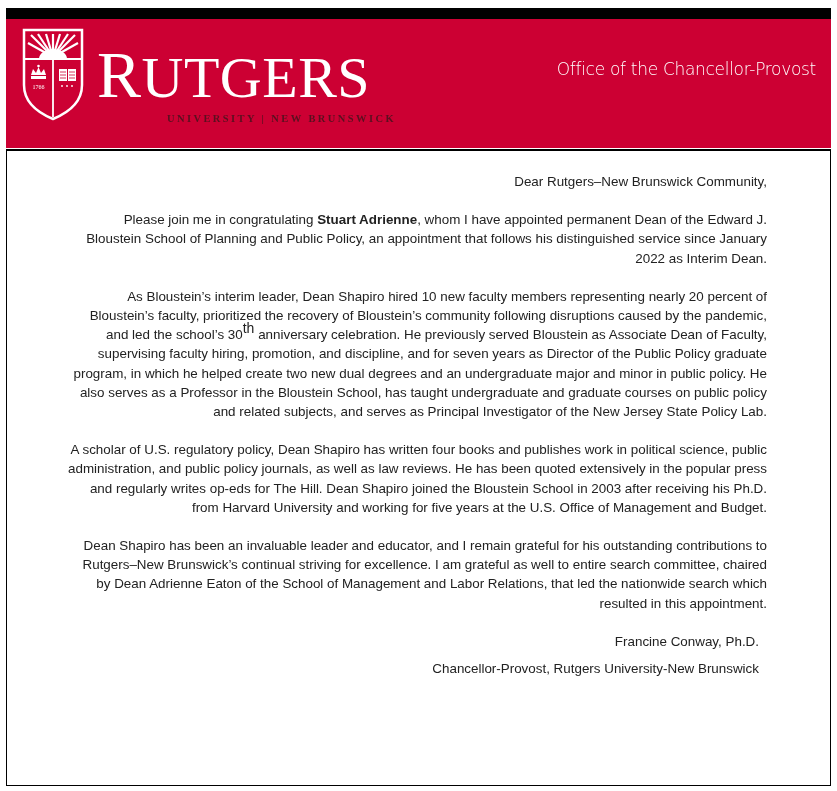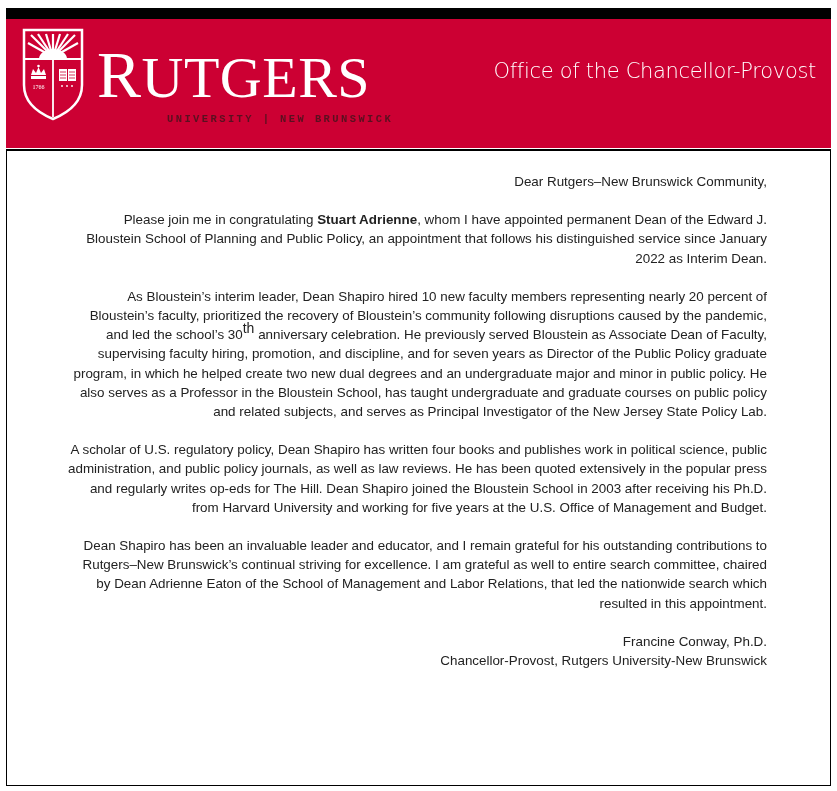--- a/index.html
+++ b/index.html
@@ -2,27 +2,27 @@
 <html><head>
   <meta charset="utf-8">
   <style>
     html, body { margin: 0; padding: 0; background: #ffffff; }
     body { width: 837px; height: 791px; position: relative; overflow: hidden; font-family: "Liberation Sans", sans-serif; }
     .topbar { position: absolute; left: 6px; top: 8px; width: 825px; height: 11px; background: #000000; }
     .header { position: absolute; left: 6px; top: 19px; width: 825px; height: 129px; background: #cc0033; }
     .shield { position: absolute; left: 21px; top: 27px; width: 64px; height: 95px; }
     .wordmark { position: absolute; left: 97px; top: 24px; color: #ffffff; font-family: "Liberation Serif", serif; font-size: 58px; letter-spacing: 0.5px; line-height: 1; margin-top: 18px; }
     .wordmark .big { font-size: 66px; }
-    .subtitle { position: absolute; left: 167px; top: 113px; color: #5a1020; font-family: Liberation Mono, monospace; font-size: 10.5px; letter-spacing: 2.4px; font-weight: bold; }
-    .office { position: absolute; right: 21px; top: 59px; color: #ffffff; font-family: "DejaVu Sans", sans-serif; font-weight: 200; font-size: 21px; letter-spacing: -0.3px; }
+    .subtitle { position: absolute; left: 167px; top: 113px; color: #5a1020; font-family: Liberation Serif, serif; font-size: 10.5px; letter-spacing: 2.4px; font-weight: bold; }
+    .office { position: absolute; right: 21px; top: 59px; color: #ffffff; font-family: "DejaVu Sans", sans-serif; font-weight: 200; font-size: 17px; letter-spacing: -0.3px; }
     .body-frame { position: absolute; left: 6px; top: 149px; width: 823px; height: 634px; border: 1.5px solid #000000; border-top-width: 2px; background: #ffffff; }
     .content { position: absolute; left: 67px; top: 172px; width: 700px; font-size: 13.4px; line-height: 19.2px; color: #222222; }
     .content p { margin: 0 0 19px 0; text-align: right; }
     .content sup { font-size: 14px; line-height: 0; vertical-align: 6px; }
-    .sig-name { margin: 0 !important; }
+    .sig-name { margin: 8px !important; }
   </style>
 </head>
 <body>
 
 <div class="topbar"></div>
 
 <div class="header"></div>
 
 <svg class="shield" viewBox="0 0 64 95">
   <path d="M3,3 L61,3 L61,58 Q61,80 32,92 Q3,80 3,58 Z" fill="#cc0033" stroke="#ffffff" stroke-width="2.5"></path>

